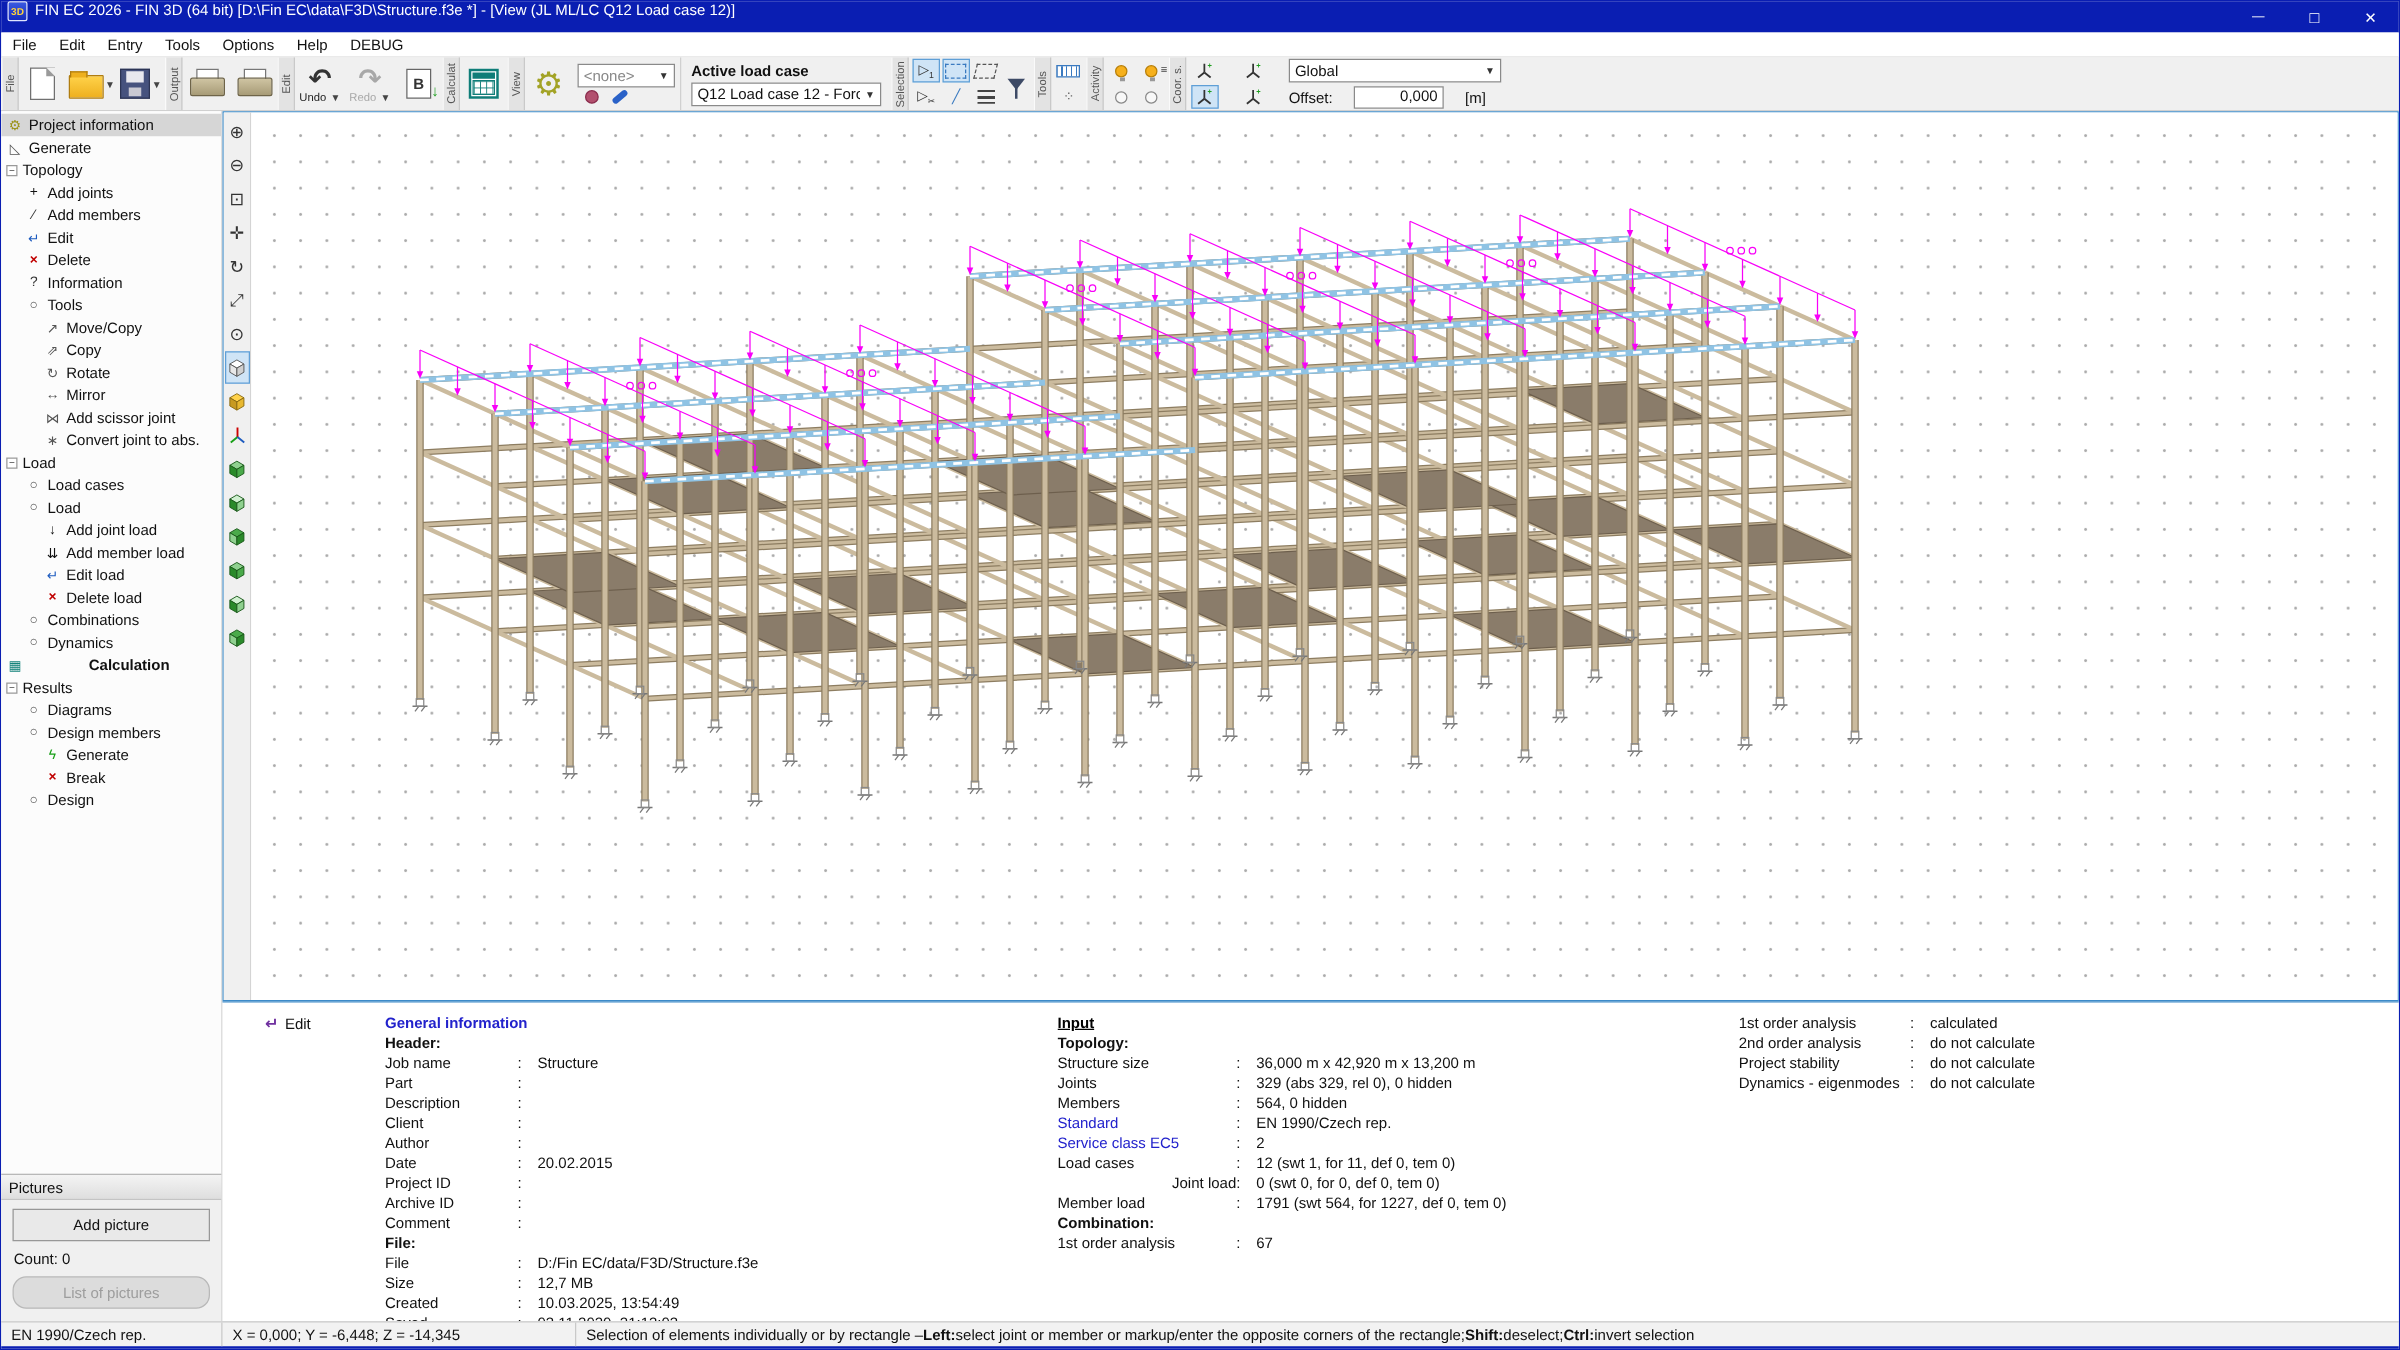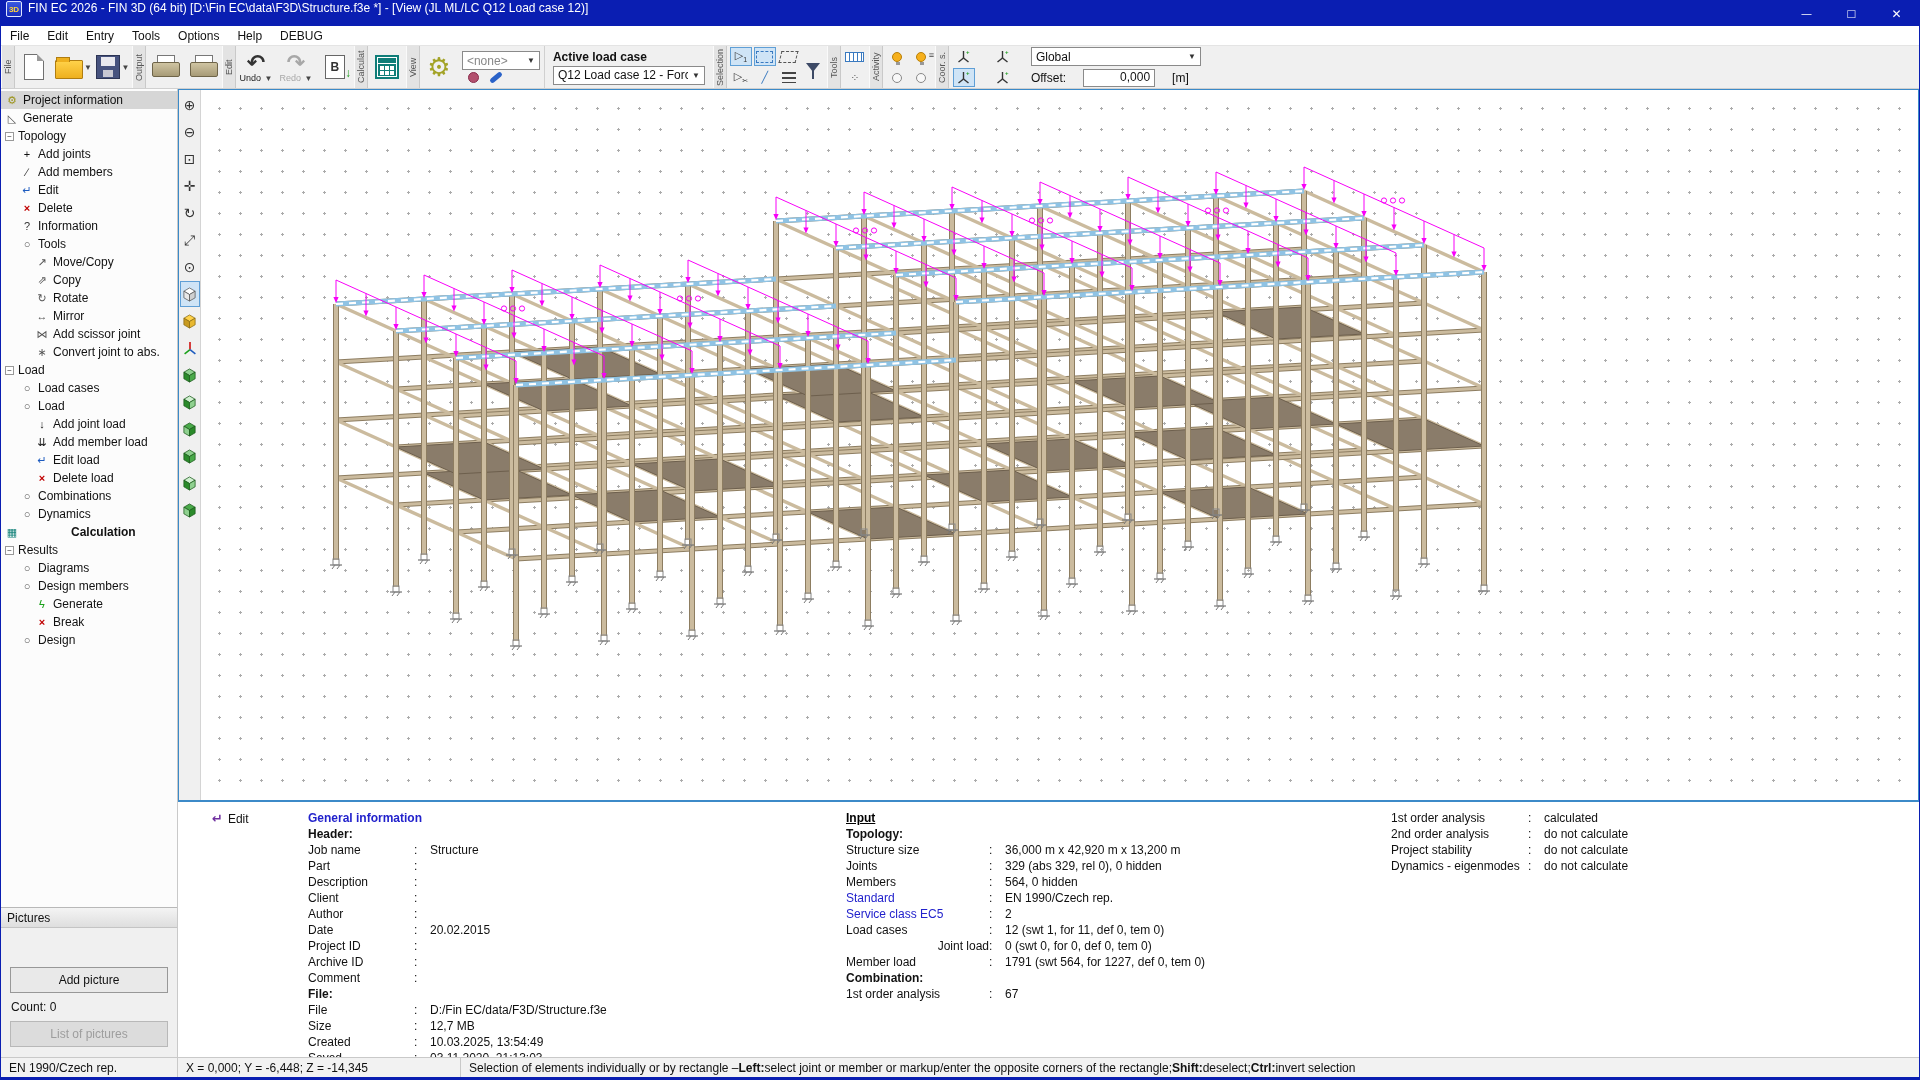--- a/index.html
+++ b/index.html
@@ -84,23 +84,23 @@
   .left-panel { width:177px; background:#f7f7f7; border-right:1px solid #c9c9c9; display:flex; flex-direction:column; flex:0 0 auto;}
   .tree { flex:1; overflow:hidden; padding-top:2px; background:#fcfcfc;}
   .tree-row { height:18px; display:flex; align-items:center; white-space:nowrap; cursor:default; }
   .tree-row.selected { background:#d6d6d6; }
   .expbox { width:9px; height:9px; border:1px solid #999; background:#fff; font-size:8px; line-height:7px; text-align:center; color:#333; margin-right:4px; flex:0 0 auto;}
   .ticon { width:14px; text-align:center; margin-right:4px; font-size:11px; flex:0 0 auto; }
   .tree-row.bold .tlabel { font-weight:bold;margin-left:48px; }
 
   .pictures { flex:0 0 auto; border-top:1px solid #b8b8b8; background:#f0f0f0; }
   .pic-header { height:20px; background:linear-gradient(#f4f4f4,#dedede); border-bottom:1px solid #c4c4c4; display:flex; align-items:center; padding:0 6px; }
-  .pic-body { padding:7px 9px 10px 9px; display:flex; flex-direction:column; gap:7px;margin-top:32px; }
+  .pic-body { padding:7px 9px 10px 9px; display:flex; flex-direction:column; gap:7px; }
   .btn { height:26px; background:#e9e9e9; border:1px solid #989898; display:flex; align-items:center; justify-content:center; font-size:12px; }
-  .btn.disabled { color:#9d9d9d; background:#dcdcdc; border-color:#b8b8b8; }
+  .btn.disabled { color:#9d9d9d; background:#dcdcdc; border-color:#b8b8b8;border-radius:11px; }
   .count-label { padding-left:1px; }
 
   .work { flex:1; display:flex; flex-direction:column; min-width:0; }
   .viewport { flex:0 0 712px; display:flex; border:1px solid #3c8ac8; background:#fff; min-width:0;}
   .vtools { width:22px; background:#f0f0f0; border-right:1px solid #d4d4d4; display:flex; flex-direction:column; align-items:center; padding-top:2px; gap:1px; flex:0 0 auto;}
   .vbtn { width:20px; height:26px; display:flex; align-items:center; justify-content:center; font-size:14px; color:#333; }
   .vbtn.sel { background:#cfe4f6; border:1px solid #5f9fd6; }
   .canvas { flex:1; position:relative; background-color:#fff;
     background-image:radial-gradient(circle,#ababab 1px,rgba(0,0,0,0) 1.2px);
     background-size:21px 21px; background-position:8px 8px; }

